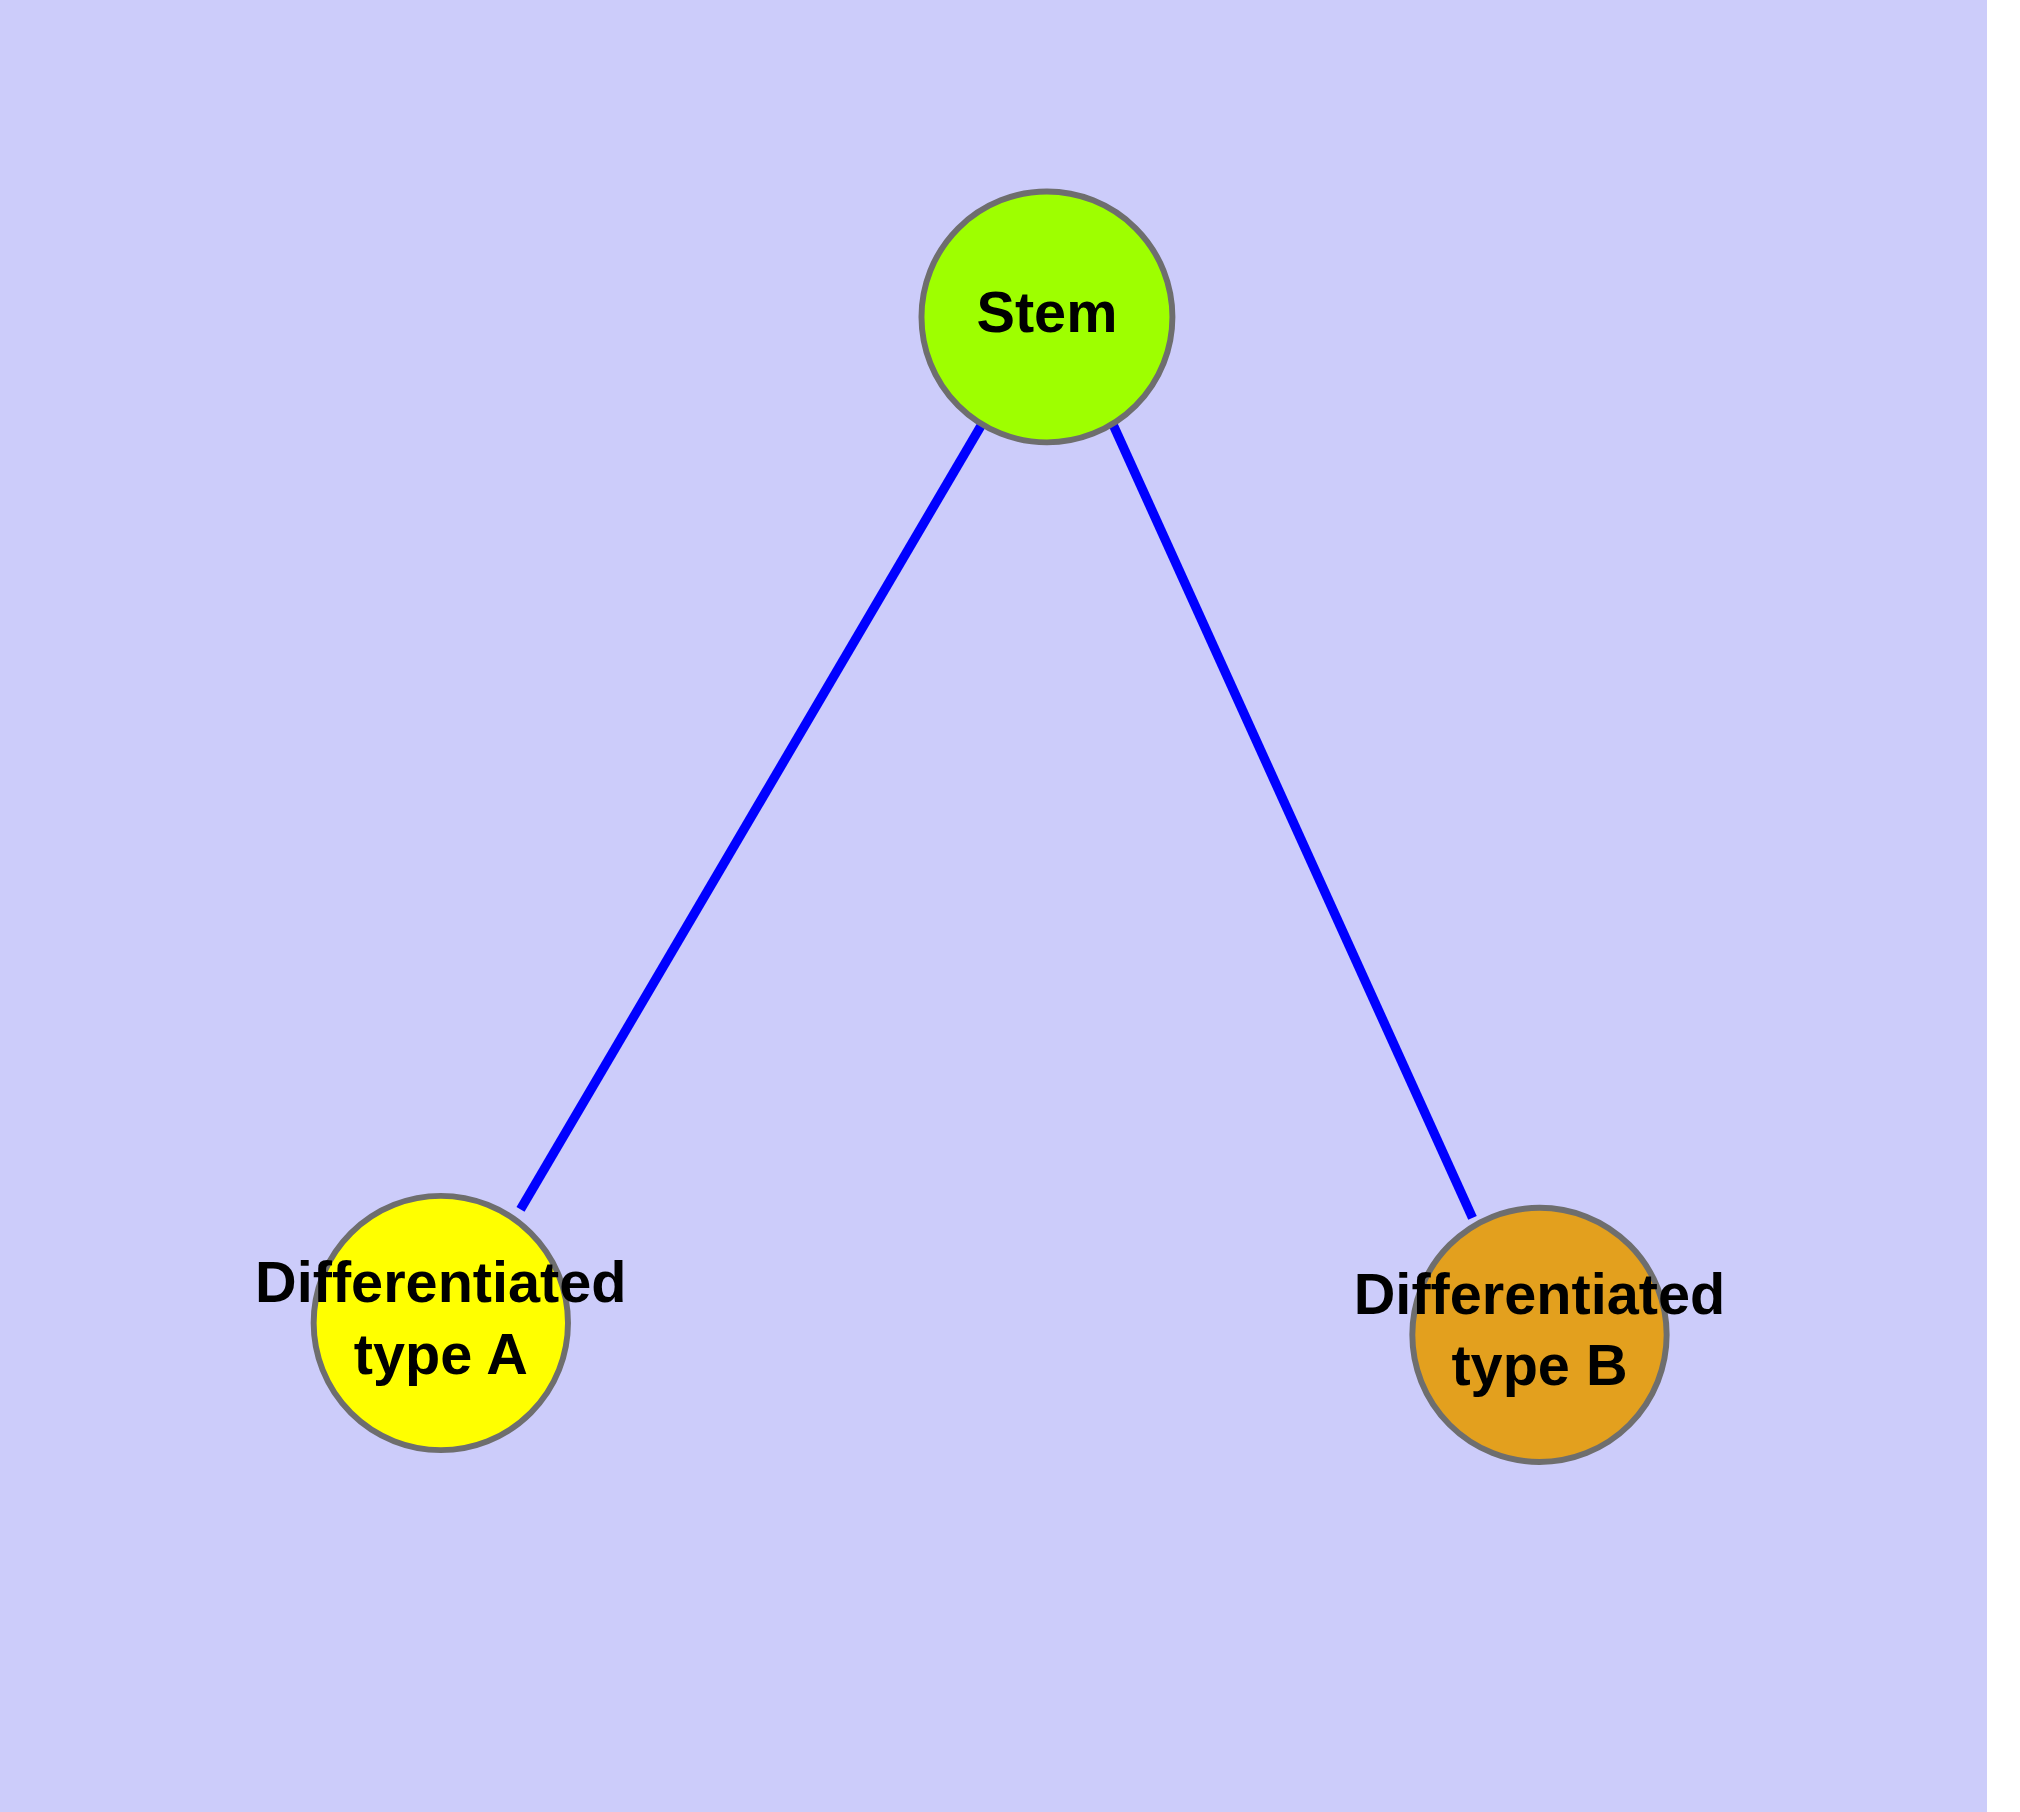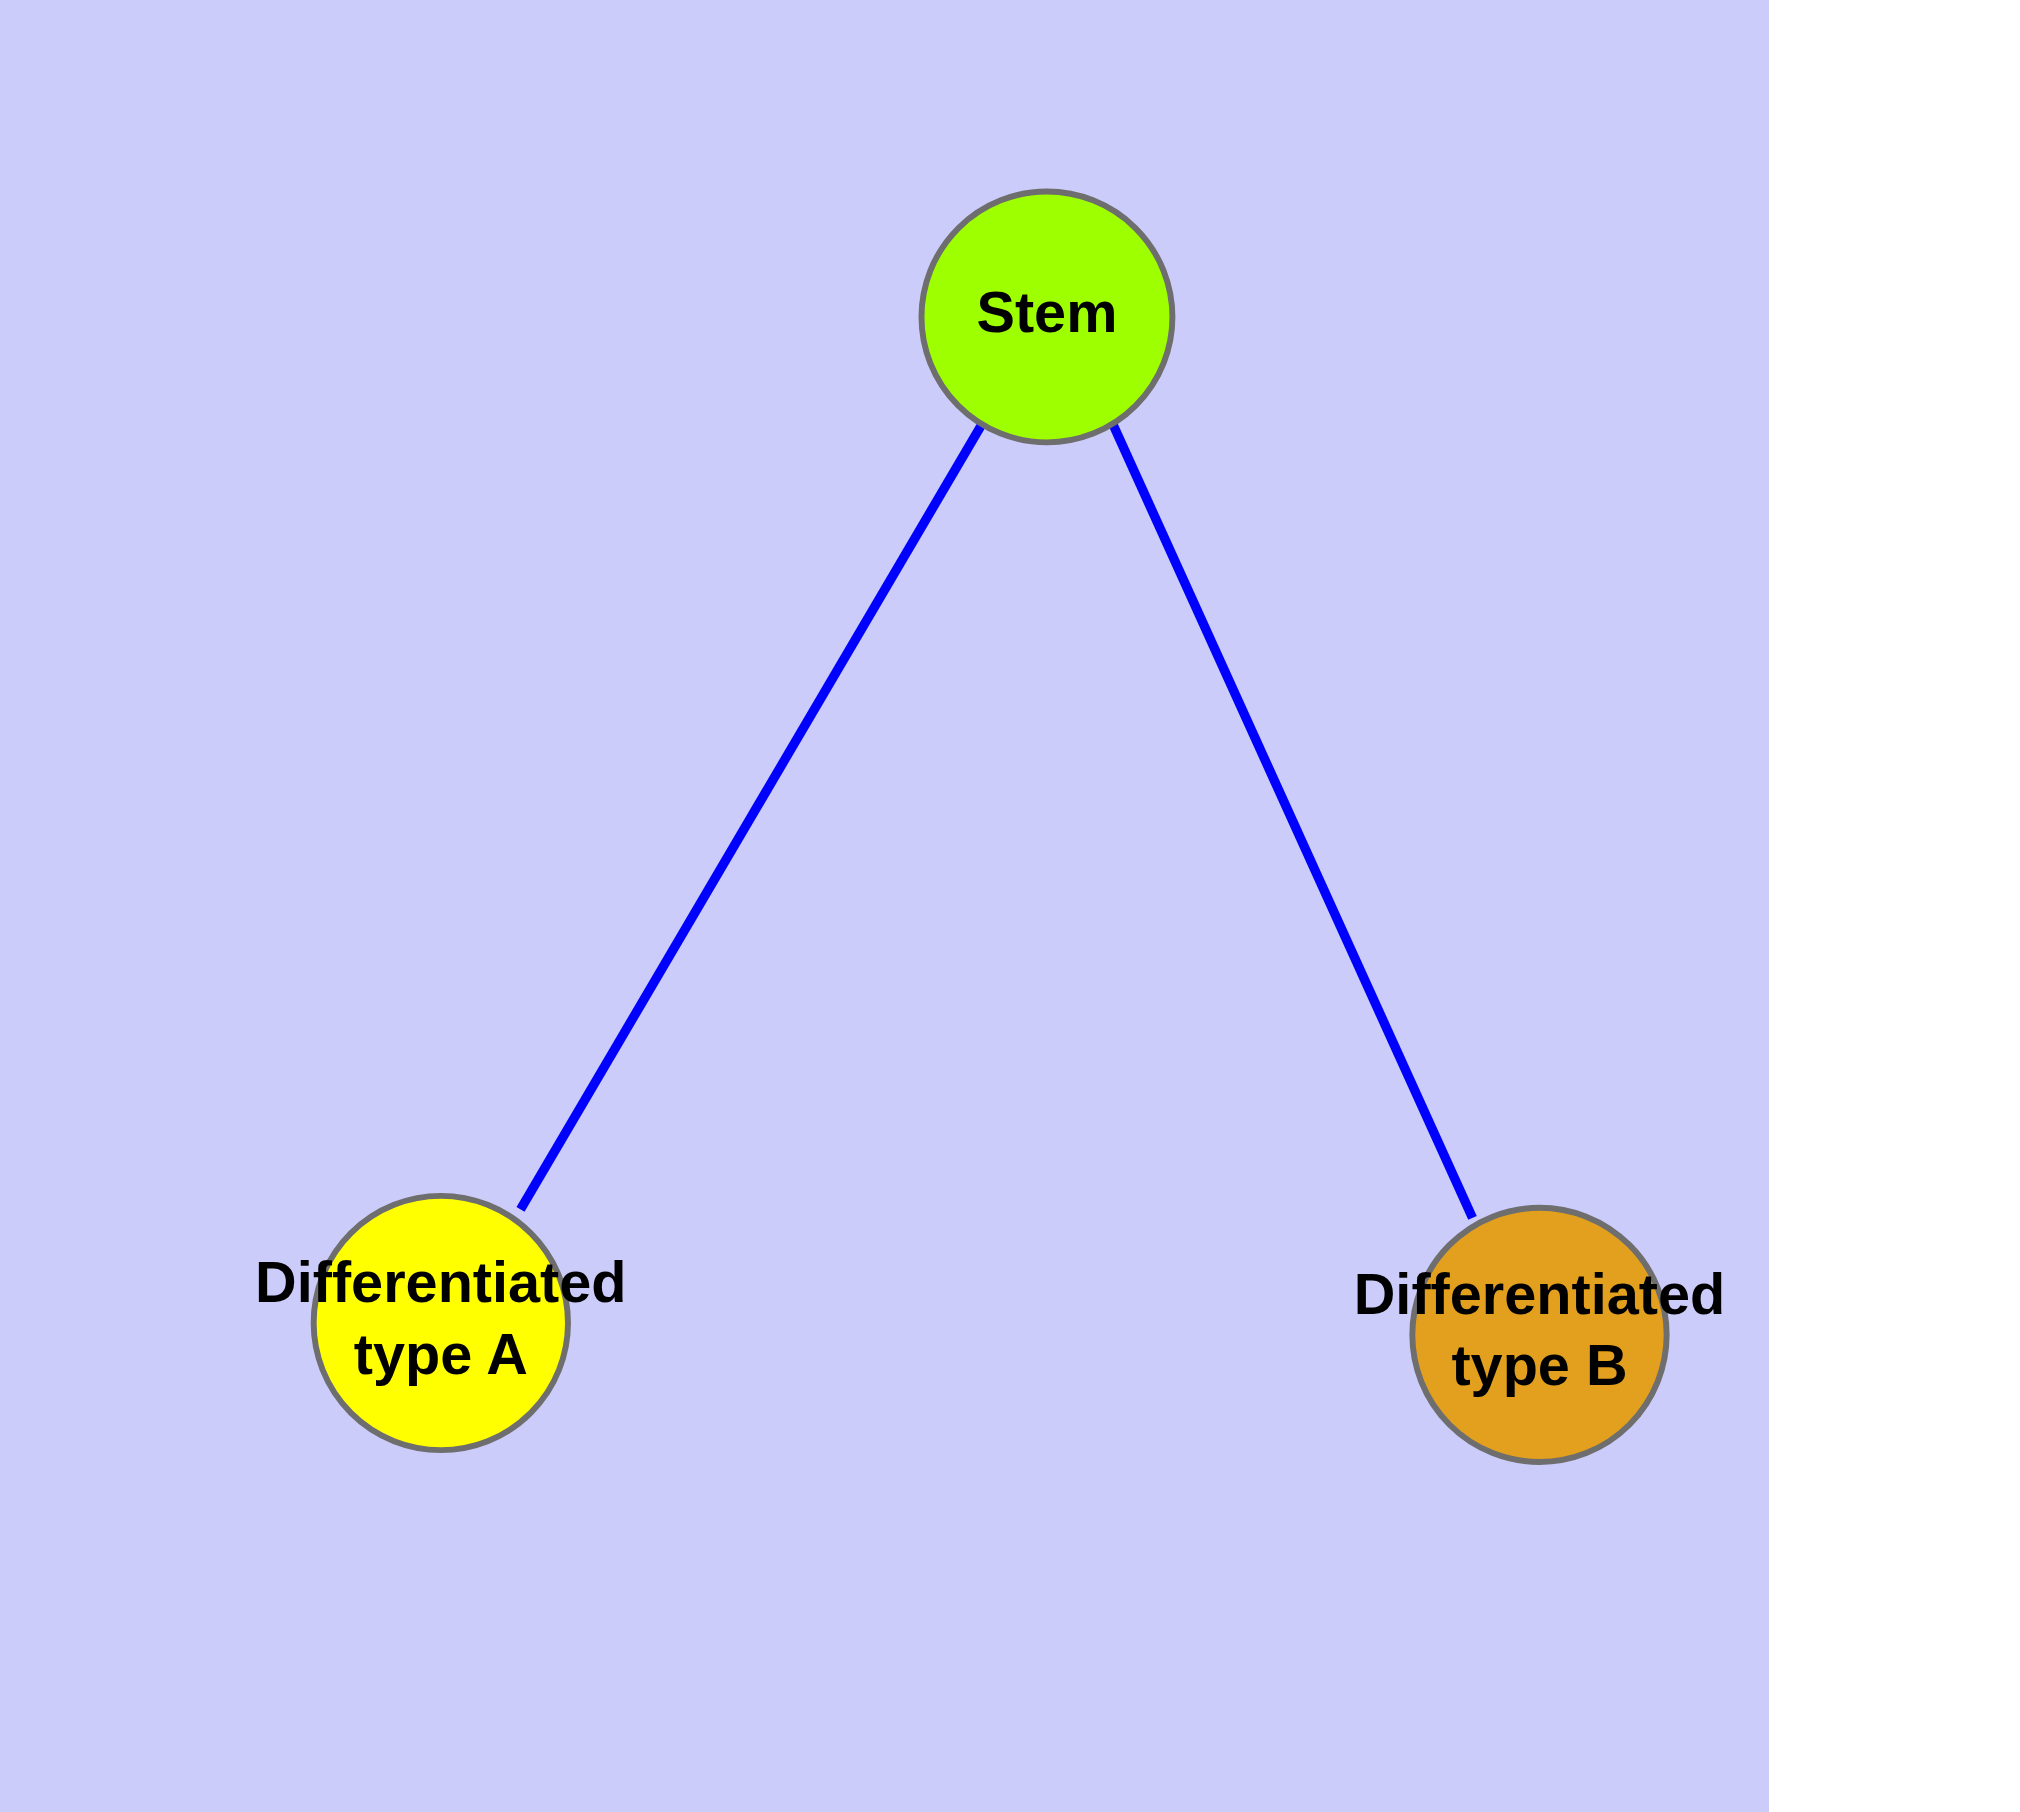--- a/index.html
+++ b/index.html
@@ -30,21 +30,21 @@
     font-family: "Liberation Sans", sans-serif;
     font-weight: bold;
     fill: #000000;
     text-anchor: middle;
     dominant-baseline: middle;
   }
 </style>
 </head>
 <body>
 
-<div id="canvas" style="width: 1769px; height: 1812px;">
+<div id="canvas" style="width: 1987px; height: 1812px;">
 
   <div id="bg" style="background: rgb(204, 204, 250);"></div>
 
   <svg id="graph-svg" viewBox="0 0 2384 2138" preserveAspectRatio="none" xmlns="http://www.w3.org/2000/svg" style="width: 2021px; height: 1812px;">
 
     <g id="edges-layer">
         <line x1="1158" y1="501" x2="614" y2="1427" stroke="#0000ff" stroke-width="11" stroke-linecap="butt"></line>
         <line x1="1313" y1="501" x2="1737" y2="1437" stroke="#0000ff" stroke-width="11" stroke-linecap="butt"></line>
       </g>
     <g id="nodes-layer">

